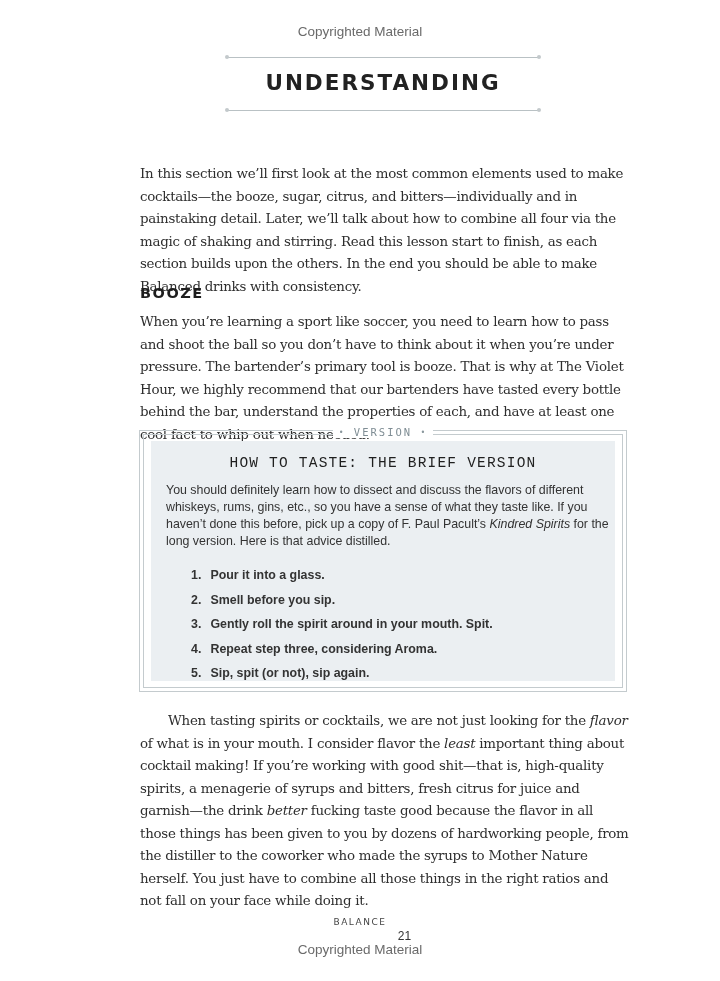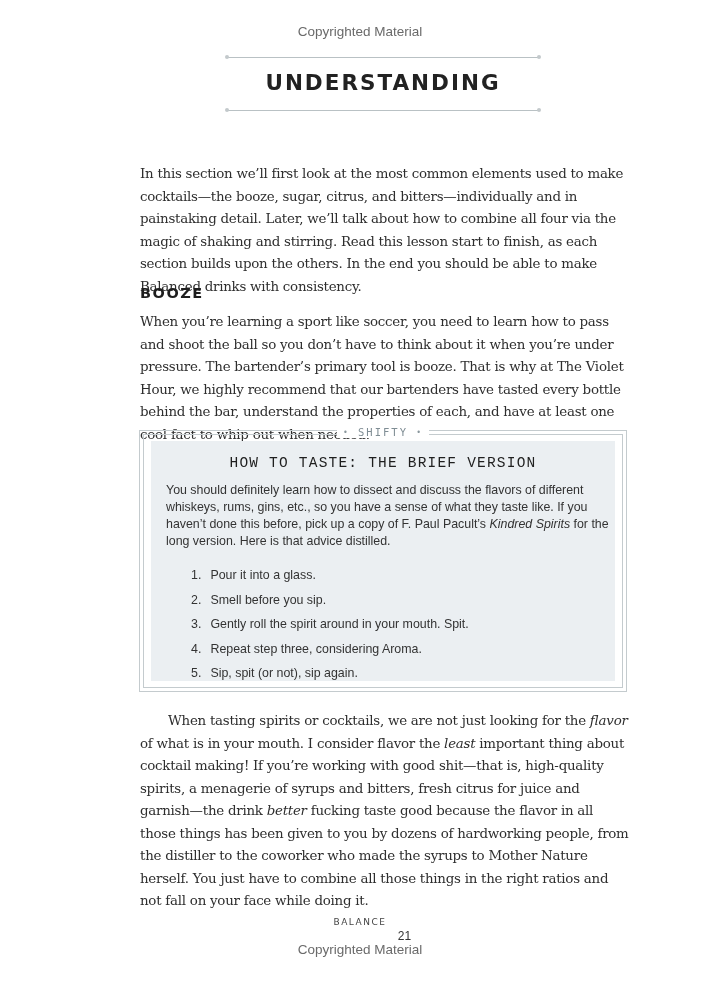--- a/index.html
+++ b/index.html
@@ -66,21 +66,21 @@
     font-family: Liberation Mono, monospace; font-size: 14.5px; letter-spacing: 1.2px; color: #1f1f1f;
   }
   .panel-text {
     position: absolute; left: 15px; width: 445px; top: 41px;
     font-family: "Liberation Sans", sans-serif; font-size: 12.4px; line-height: 17px; color: #333;
   }
   .panel-list {
     position: absolute; left: 40px; top: 126px; margin: 0; padding: 0; list-style: none;
     font-family: "Liberation Sans", sans-serif; font-size: 12.4px; color: #333;
   }
-  .panel-list li { height: 24.5px; line-height: 17px; }
+  .panel-list li { height: 24.5px; line-height: 17px; font-weight: bold; }
   .panel-list .num { display: inline-block; width: 16px; }
 
   .footer-section {
     position: absolute; left: 0; width: 720px; top: 917px; text-align: center;
     font-family: "DejaVu Sans", sans-serif; font-weight: normal; font-size: 9px; letter-spacing: 1.5px; color: #444;
   }
   .footer-page {
     position: absolute; left: 0; width: 713px; top: 929px; text-align: center;
     font-family: "Liberation Sans", sans-serif; font-size: 12px; color: #333; padding-left: 48px;
   }
@@ -107,21 +107,21 @@
 
 <div class="body-text p2">
   <p>When you’re learning a sport like soccer, you need to learn how to pass and shoot the ball so you don’t have to think about it when you’re under pressure. The bartender’s primary tool is booze. That is why at The Violet Hour, we highly recommend that our bartenders have tasted every bottle behind the bar, understand the properties of each, and have at least one cool fact to whip out when needed.</p>
 </div>
 
 <div class="box-outer">
   <div class="box-inner-line"></div>
   <div class="box-label">
     <span class="lbl">
       <span class="dot">•</span>
-      <span>SHIFTY</span>
+      <span>VERSION</span>
       <span class="dot">•</span>
     </span>
   </div>
   <div class="panel">
     <div class="panel-title">HOW TO TASTE: THE BRIEF VERSION</div>
     <div class="panel-text"><span>You should definitely learn how to dissect and discuss the flavors of different whiskeys, rums, gins, etc., so you have a sense of what they taste like. If you haven’t done this before, pick up a copy of F. Paul Pacult’s </span><em>Kindred Spirits</em><span> for the long version. Here is that advice distilled.</span></div>
     <ol class="panel-list">
       <li><span class="num">1.</span> <span>Pour it into a glass.</span></li>
       <li><span class="num">2.</span> <span>Smell before you sip.</span></li>
       <li><span class="num">3.</span> <span>Gently roll the spirit around in your mouth. Spit.</span></li>

